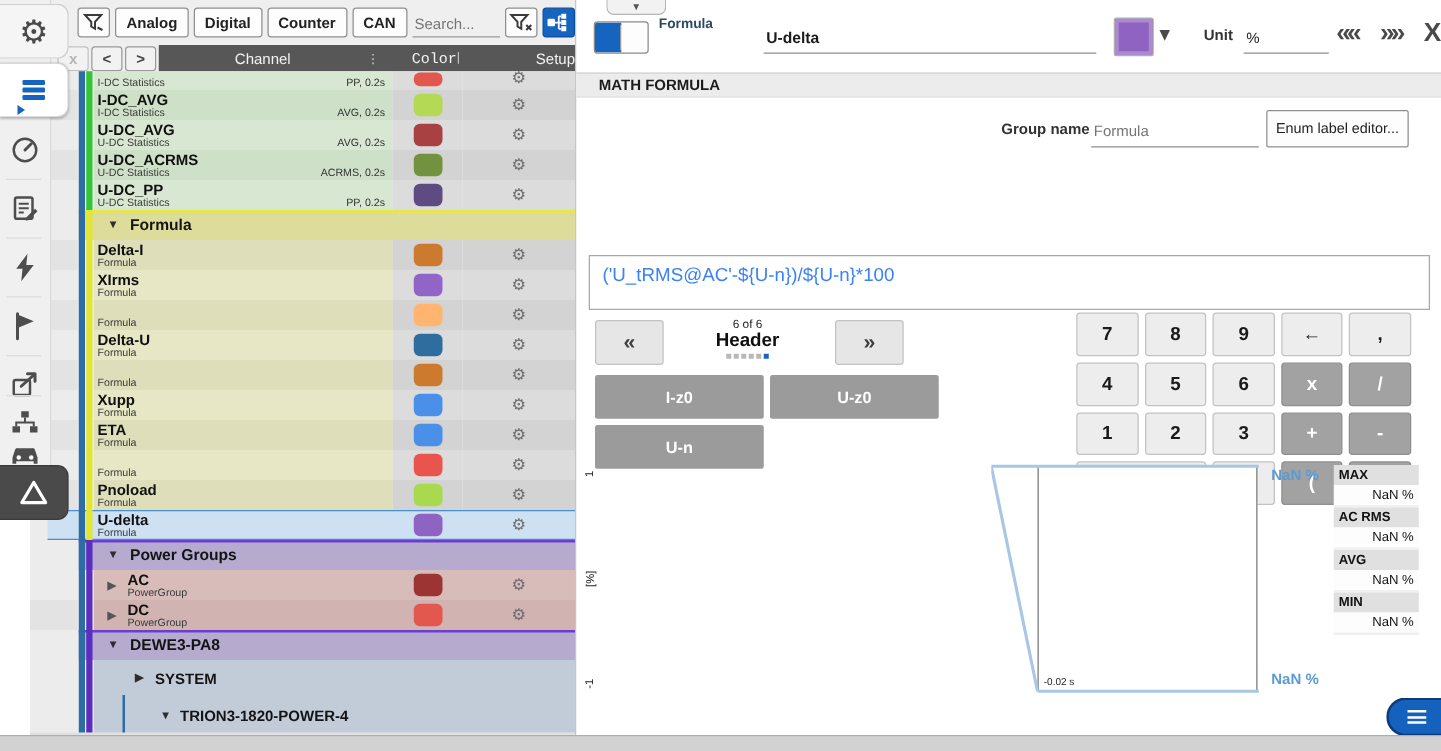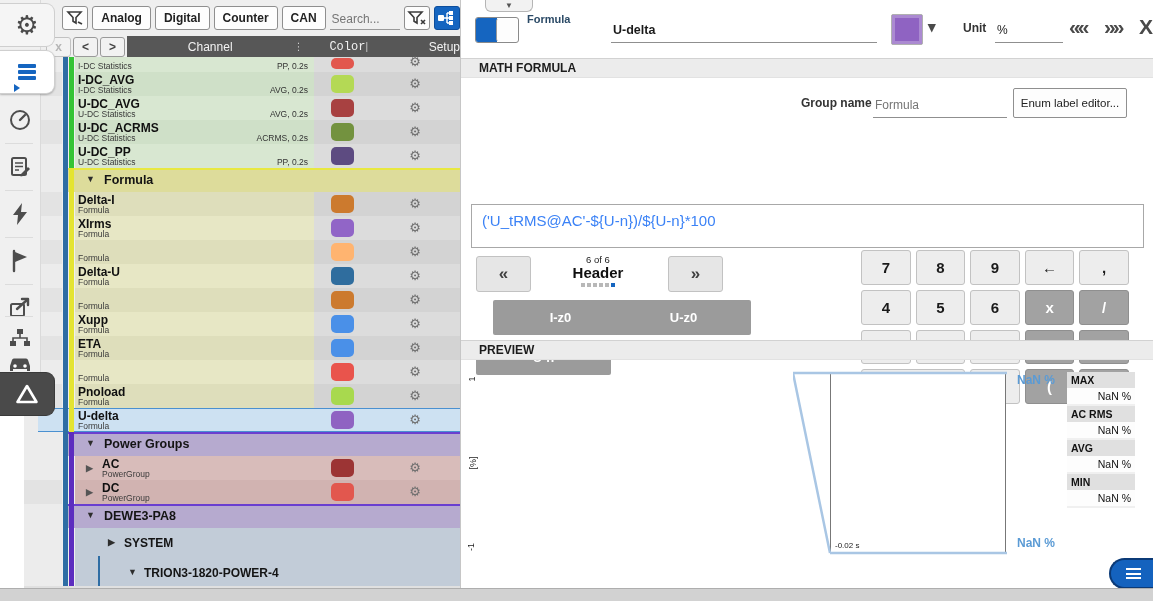--- a/index.html
+++ b/index.html
@@ -606,21 +606,21 @@
           <div class="dots">
               <span></span>
               <span></span>
               <span></span>
               <span></span>
               <span></span>
               <span class="on"></span>
             </div>
         </div>
         <div class="pagerbtn" style="left:207px;">»</div>
-        <button class="ckey" style="left:15px;top:46px;width:135px;margin-left:17px;">I-z0</button>
+        <button class="ckey" style="left:15px;top:46px;width:135px;">I-z0</button>
         <button class="ckey" style="left:155px;top:46px;width:135px;">U-z0</button>
         <button class="ckey" style="left:15px;top:86px;width:135px;">U-n</button>
       </div>
 
       <div class="numpad">
         <button class="key">7</button>
         <button class="key">8</button>
         <button class="key">9</button>
         <button class="key">←</button>
         <button class="key">,</button>
@@ -634,23 +634,20 @@
         <button class="key">3</button>
         <button class="key dark">+</button>
         <button class="key dark">-</button>
         <button class="key wide">0</button>
         <button class="key">.</button>
         <button class="key dark">(</button>
         <button class="key dark">)</button>
       </div>
     </div>
 
-    <div class="strip" style="position:absolute;left:0;top:340px;width:693px;box-sizing:border-box;">
-        <span>PREVIEW</span>
-      </div>
 
     <div class="pvwrap">
       <span class="ylab" style="left:8px;top:14px;">1</span>
       <span class="ylab" style="left:5px;top:98px;">[%]</span>
       <span class="ylab" style="left:6px;top:182px;">-1</span>
       <svg class="zsvg" width="216" height="190" viewBox="0 0 216 190">
         <path d="M0 4 H214 M0 4 L37 184 M37 184 H214" fill="none" stroke="#a9c6e4" stroke-width="2.5"></path>
       </svg>
       <div class="plot2">
         <span class="xlab">-0.02 s</span>

